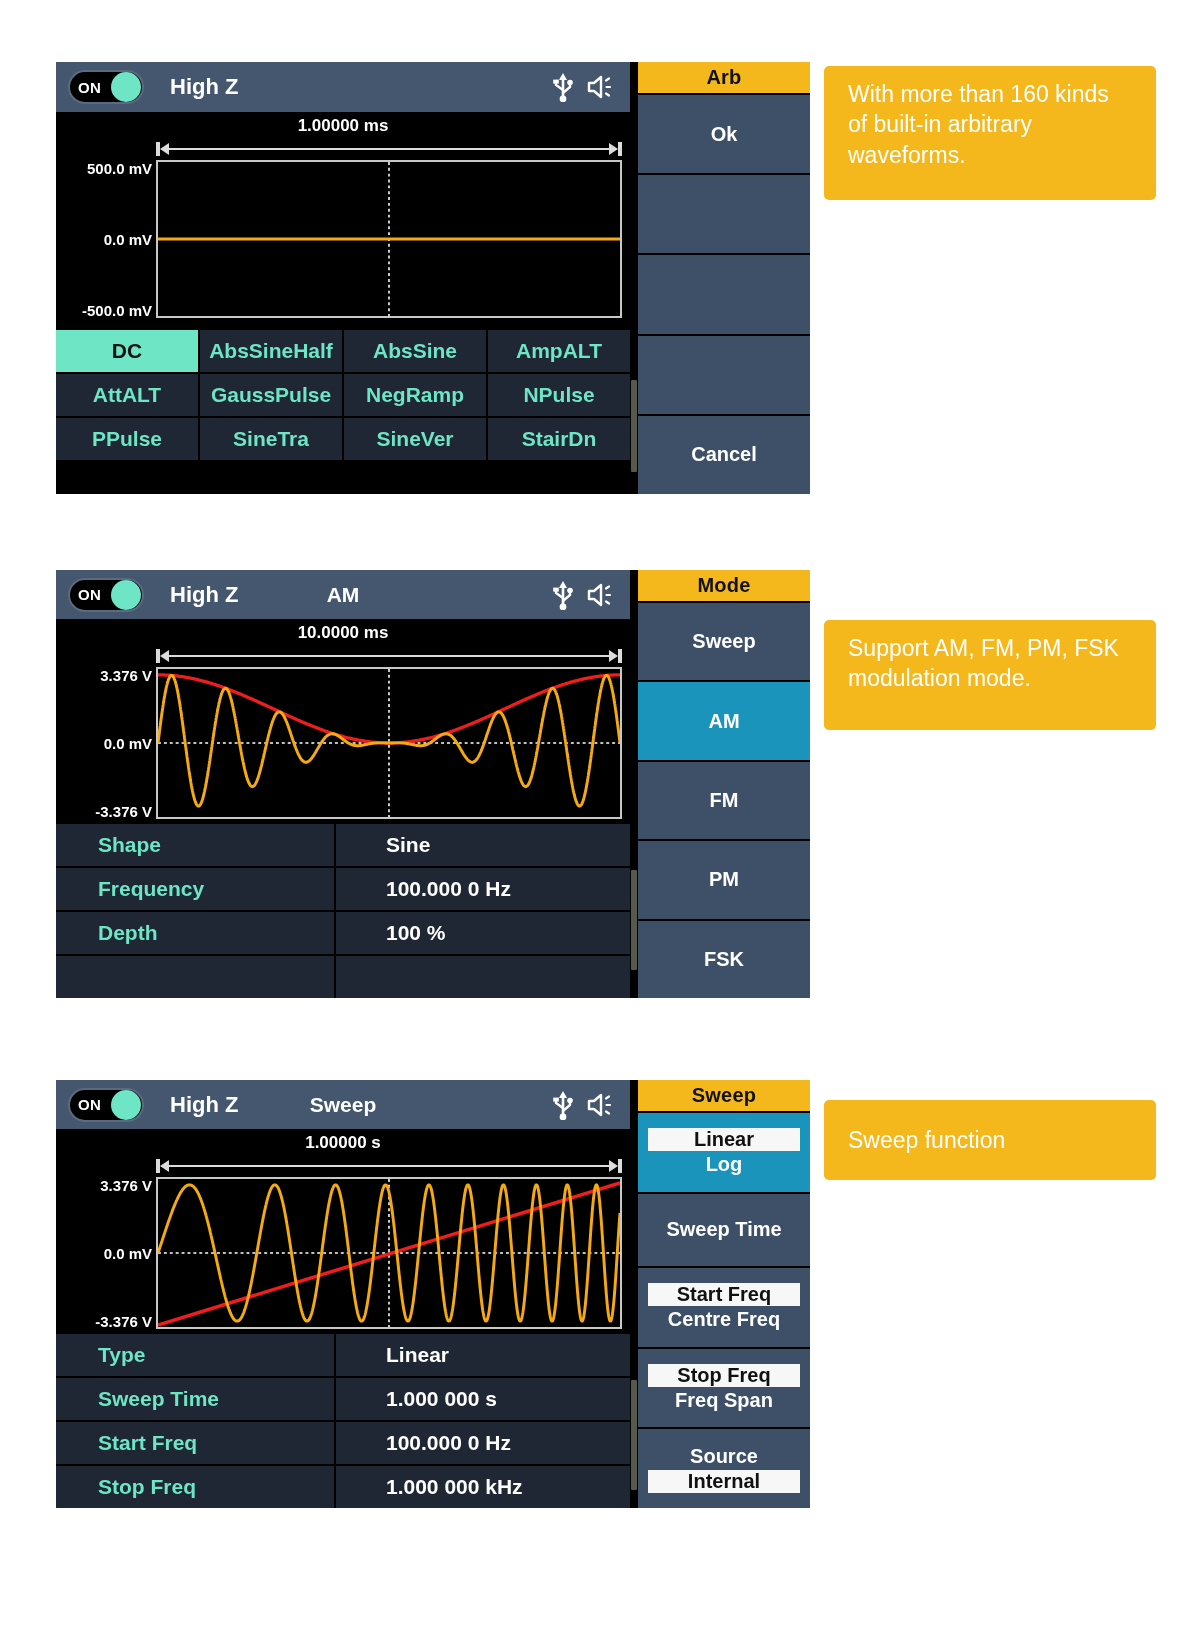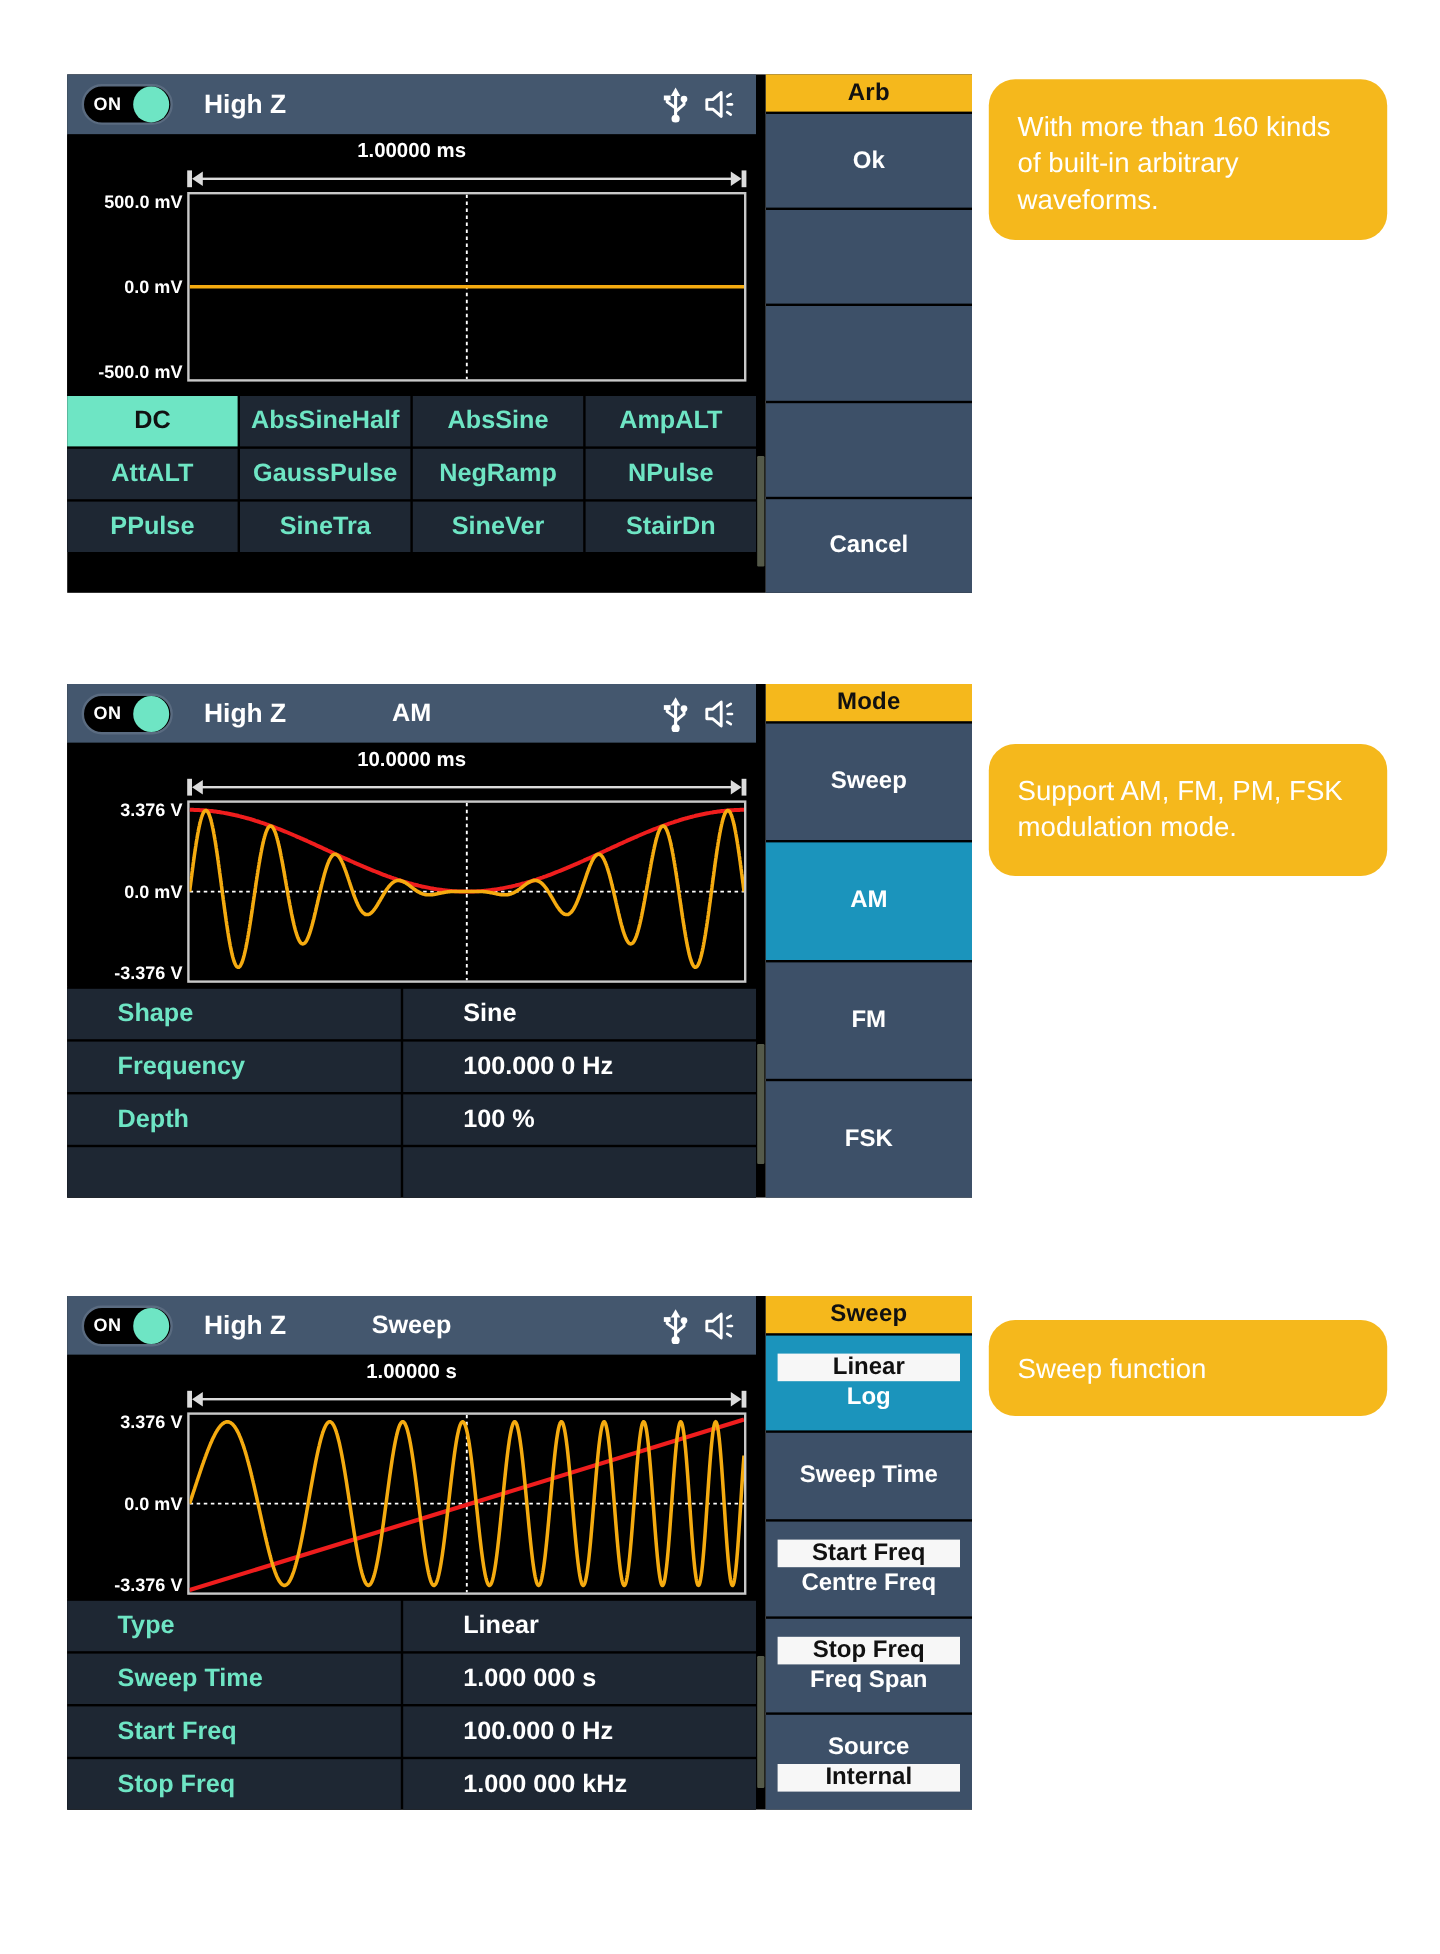--- a/index.html
+++ b/index.html
@@ -56,22 +56,22 @@
   .mtitle{background:#f5b81c;color:#111;font-size:20px;font-weight:bold;text-align:center;
           padding:4px 0;letter-spacing:.2px;}
   .mbtn{background:#3d5068;color:#fff;font-size:20px;font-weight:bold;display:flex;
         align-items:center;justify-content:center;flex:1;text-align:center;}
   .mbtn.sel{background:#1b94bc;}
   .mbtn.dual{flex-direction:column;justify-content:center;gap:2px;padding:3px 0;}
   .opt{width:88%;text-align:center;font-size:20px;font-weight:bold;color:#fff;line-height:1.15;}
   .opt.on{background:#f7f7f7;color:#111;}
 
   
-  .callout{position:absolute;background:#f5b81c;border-radius:22px;color:#fff;
-           font-size:23px;line-height:1.32;padding:24px 24px;box-sizing:border-box;}
+  .callout{position:absolute;background:#f5b81c;border-radius:5px;color:#fff;
+           font-size:23px;line-height:1.32;padding:13px 24px;box-sizing:border-box;}
 </style>
 </head>
 <body>
 
 <div class="panel" style="left:56px;top:62px;">
   <div class="dev">
     <div class="screen" style="width:574px;height:432px;">
       <div class="hdr">
         <div class="toggle">
           <span class="lbl">ON</span>
@@ -224,20 +224,21 @@
     <div class="sbstrip" style="height:428px;">
       <i style="top:300px;height:100px;"></i>
     </div>
   </div>
   <div class="menu" style="height:428px;">
     <div class="mtitle">Mode</div>
     <div id="menu-am" style="display:flex;flex-direction:column;flex:1;gap:2px;">
         <div class="mbtn">Sweep</div>
         <div class="mbtn sel">AM</div>
         <div class="mbtn">FM</div>
+        <div class="mbtn">PM</div>
         <div class="mbtn">FSK</div>
       </div>
   </div>
 </div>
 
 <div class="callout" style="left:824px;top:620px;width:332px;height:110px;">Support AM, FM, PM, FSK modulation mode.</div>
 
 <div class="panel" style="left:56px;top:1080px;">
   <div class="dev">
     <div class="screen" style="width:574px;height:428px;">

